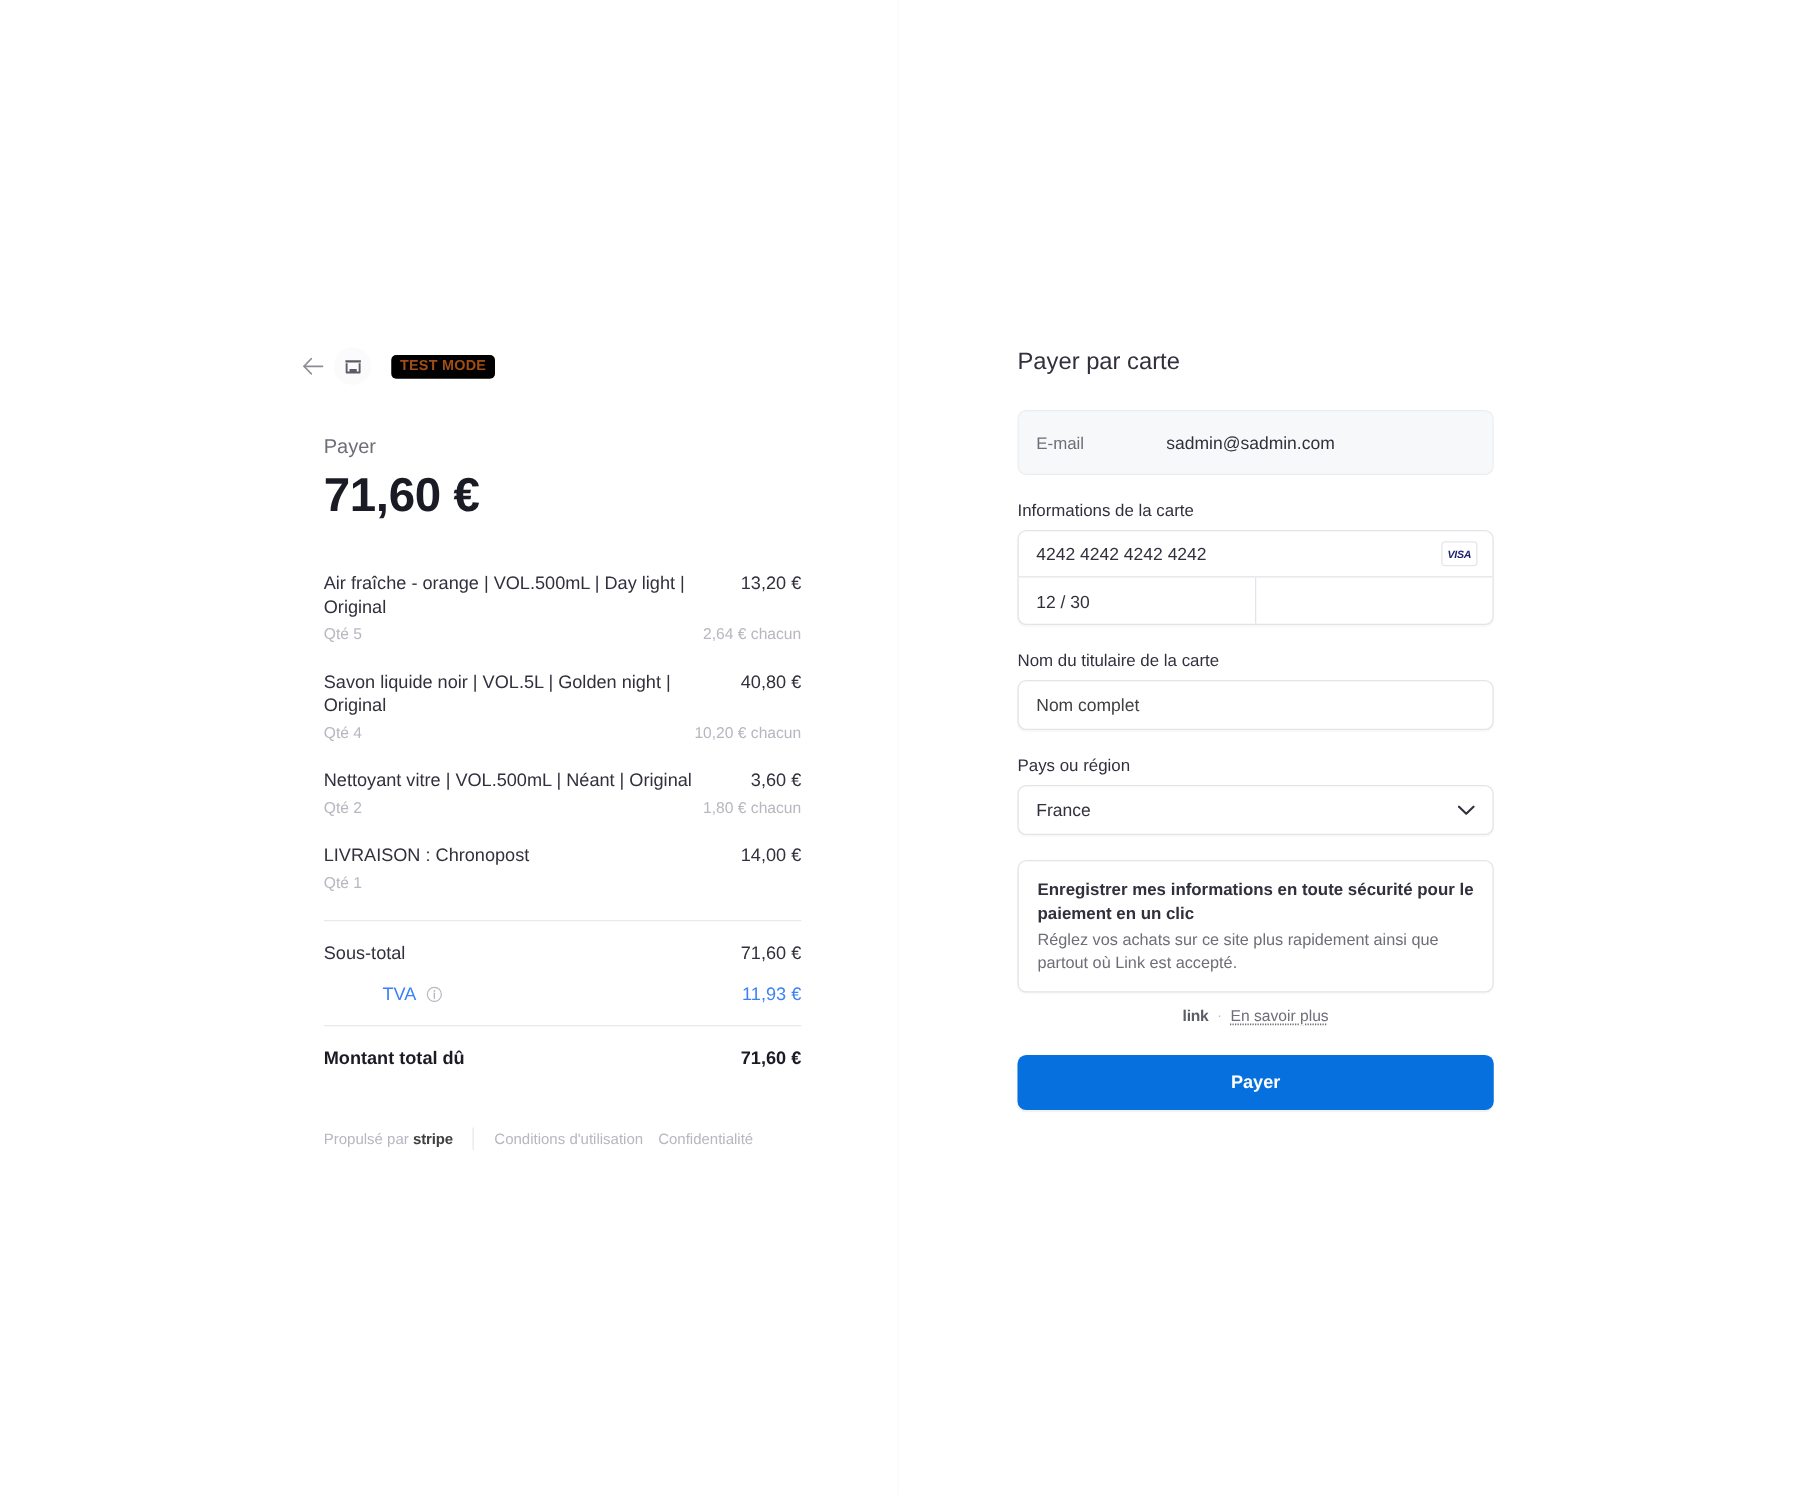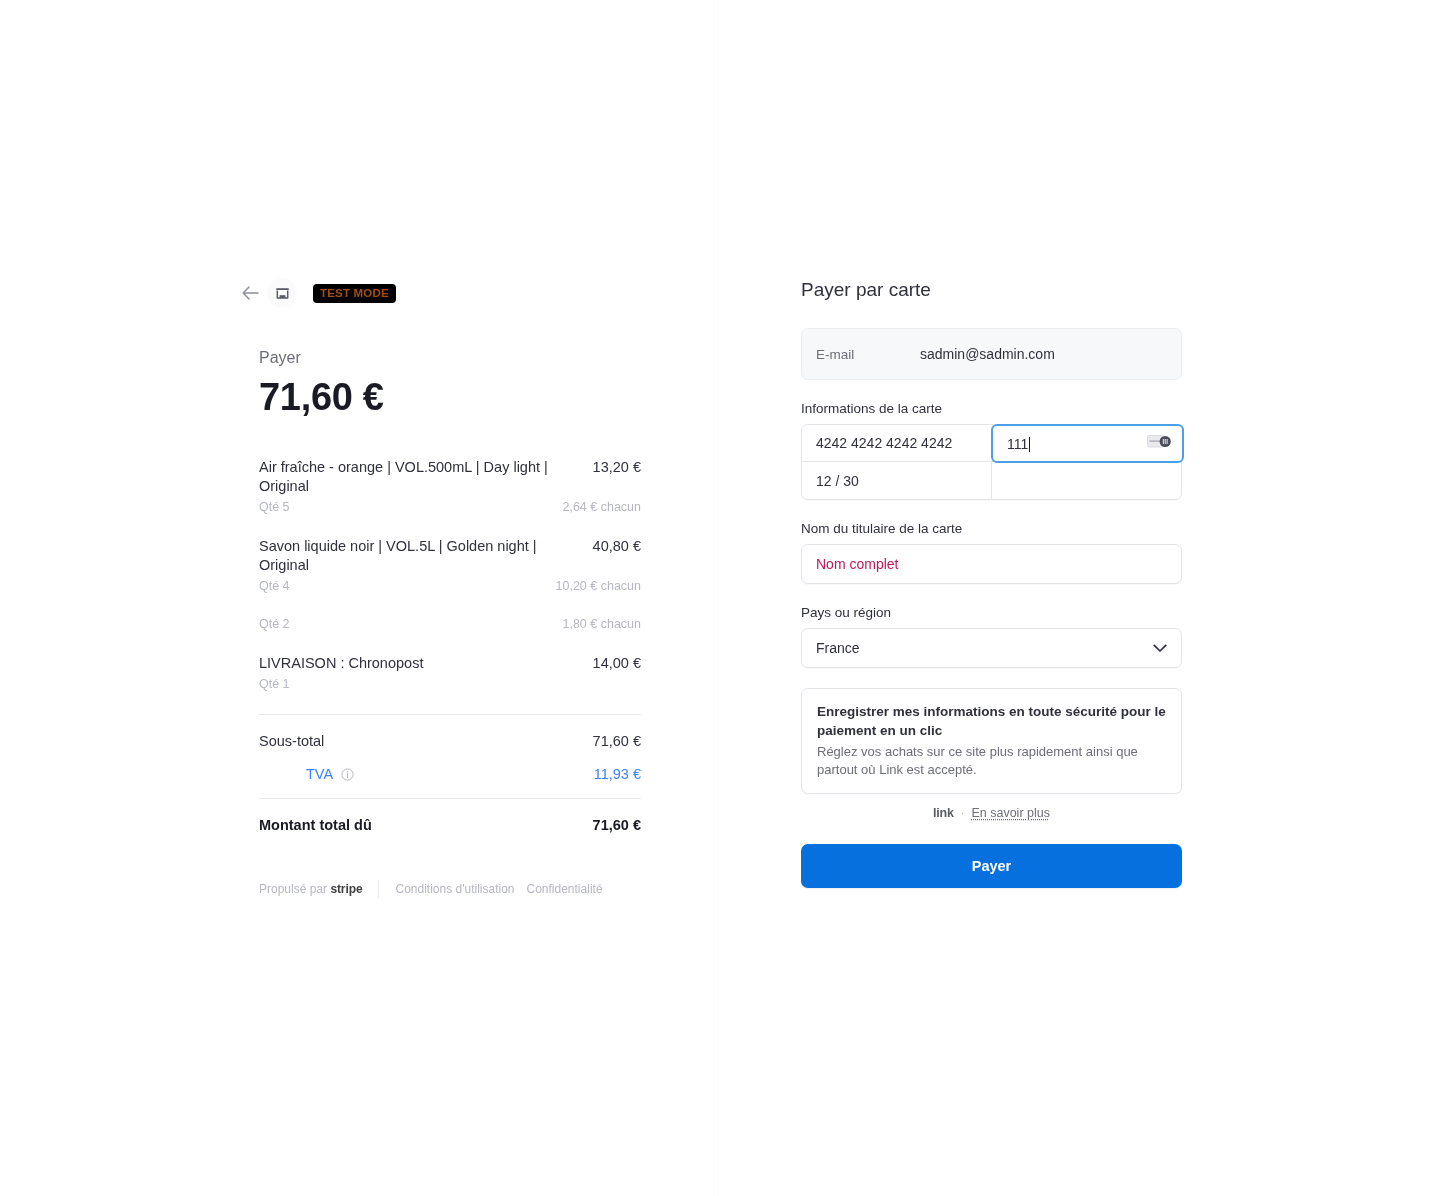--- a/index.html
+++ b/index.html
@@ -184,21 +184,21 @@
   }
   
   .pane-right {
     flex: 1;
     height: 100%;
     position: relative;
     background: #ffffff;
   }
   .form {
     position: absolute;
-    left: 82px;
+    left: 95px;
     top: 278px;
     width: 381px;
   }
   .form-title {
     font-size: 19px;
     color: #30313d;
     font-weight: 400;
     line-height: 24px;
     margin-bottom: 26px;
   }
@@ -311,21 +311,21 @@
     border-radius: 7px;
     background: #fff;
     box-shadow: 0 1px 1px rgba(0,0,0,0.03);
     display: flex;
     align-items: center;
     padding: 0 14px;
     box-sizing: border-box;
     font-size: 14px;
     margin-bottom: 20px;
   }
-  .input-box .ph { color: #be185d; }
+  .input-box .ph { color: #404040; }
   .input-box.select {
     justify-content: space-between;
     cursor: pointer;
   }
   .input-box.select .val { color: #30313d; }
   
   .link-box {
     border: 1px solid #e2e4e9;
     border-radius: 7px;
     background: #fff;
@@ -476,20 +476,24 @@
             <div class="item-name">Savon liquide noir | VOL.5L | Golden night | Original</div>
             <div class="item-price">40,80 €</div>
           </div>
           <div class="item-bottom">
             <div class="item-qty">Qté 4</div>
             <div class="item-each">10,20 € chacun</div>
           </div>
         </div>
 
         <div class="item">
+          <div class="item-top">
+            <div class="item-name">Nettoyant vitre | VOL.500mL | Néant | Original</div>
+            <div class="item-price">3,60 €</div>
+          </div>
           <div class="item-bottom">
             <div class="item-qty">Qté 2</div>
             <div class="item-each">1,80 € chacun</div>
           </div>
         </div>
 
         <div class="item">
           <div class="item-top">
             <div class="item-name">LIVRAISON : Chronopost</div>
             <div class="item-price">14,00 €</div>
@@ -564,31 +568,20 @@
         <div class="split">
           <div class="half left">
             <div class="card-row">
               <div class="txt">12 / 30</div>
             </div>
           </div>
           <div class="half">
             <div class="card-row"></div>
           </div>
         </div>
-        <div class="cvc-focus">
-          <div class="txt"><span>111</span><span class="caret"></span></div>
-          <span>
-            <svg width="25" height="17" viewBox="0 0 25 17" fill="none">
-              <rect x="0.5" y="2.5" width="17" height="11.5" rx="1.6" fill="#e9e9ee" stroke="#d4d5db" stroke-width="0.8"></rect>
-              <rect x="2.3" y="7.2" width="11" height="1.7" rx="0.8" fill="#b6b7c0"></rect>
-              <circle cx="18.2" cy="8.5" r="5.6" fill="#4b4d58"></circle>
-              <path d="M16.3 6.4 V10.6 M18.2 6.4 V10.6 M20.1 6.4 V10.6" stroke="#ffffff" stroke-width="0.9" stroke-linecap="round"></path>
-            </svg>
-          </span>
-        </div>
       </div>
 
       <div class="field-label">Nom du titulaire de la carte</div>
       <div class="input-box">
         <span class="ph">Nom complet</span>
       </div>
 
       <div class="field-label">Pays ou région</div>
       <div class="input-box select">
         <span class="val">France</span>

